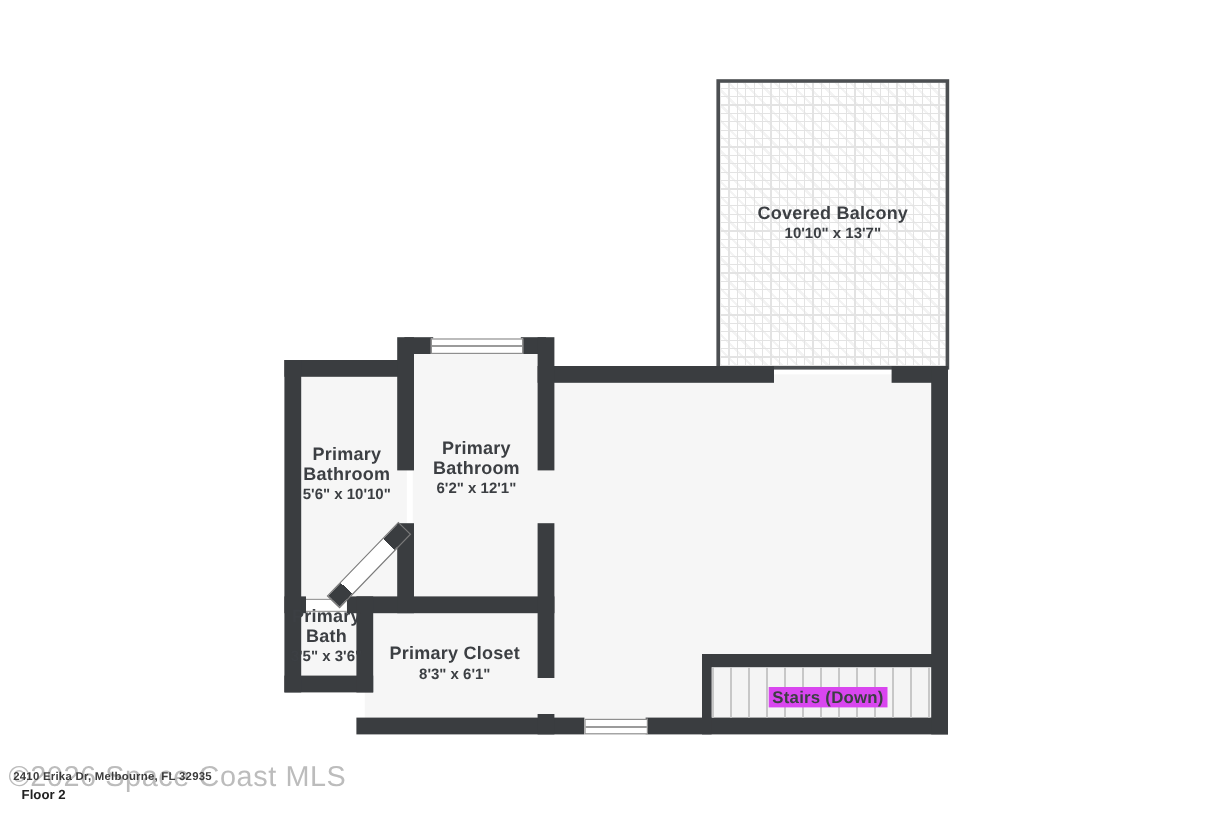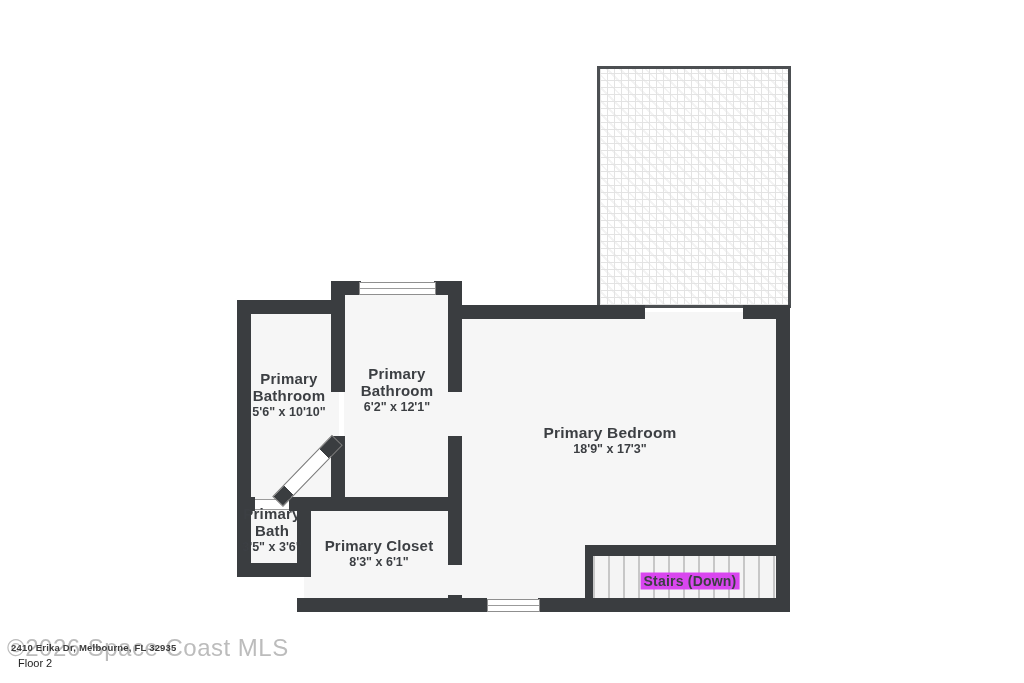--- a/index.html
+++ b/index.html
@@ -46,21 +46,21 @@
   .label-closet{left:379px;top:553px;white-space:nowrap;}
   .label-stairs{left:690px;top:581px;white-space:nowrap;background:#d946ef;
       padding:0 3px;}
   .label-stairs .room-name{font-size:14px;}
   
   .watermark{position:absolute;left:7px;top:634px;font-size:24px;
       color:var(--watermark,#bcbcbc);letter-spacing:.5px;z-index:7;}
   .address-overlay{position:absolute;left:11px;top:642px;font-size:9.5px;
       color:#3b3b3b;z-index:8;letter-spacing:.2px;font-weight:bold;}
   .floor-label{position:absolute;left:18px;top:657px;font-size:11px;
-      font-weight:normal;color:#222;z-index:8;}
+      font-weight:bold;color:#222;z-index:8;}
   .disclaimer{position:absolute;left:0;top:661px;width:1024px;text-align:center;
       font-size:8px;font-weight:bold;color:#3b3b3b;z-index:7;}
 </style>
 </head>
 <body>
 
 <div class="plan">
 
   <div class="fill" style="left:244px;top:307px;width:95px;height:197px"></div>
   <div class="fill" style="left:344px;top:288px;width:111px;height:216px"></div>
@@ -94,31 +94,31 @@
   <div class="w" style="left:585px;top:545px;width:8px;height:67px"></div>
 
   <div class="win" style="left:359px;top:282px;width:75px;height:11px"></div>
   <div class="win" style="left:487px;top:599px;width:51px;height:11px"></div>
   <div class="sill" style="left:255px;top:499px;width:34px;height:9px"></div>
 
   <div class="door-leaf"></div>
 
   <div class="treads"></div>
 
+  <div class="room-label label-balcony">
+    <div class="room-name">Covered Balcony</div>
+    <div class="room-dims">10'10" x 13'7"</div>
+  </div>
   <div class="room-label label-bathroom-left">
     <div class="room-name">Primary Bathroom</div>
     <div class="room-dims">5'6" x 10'10"</div>
   </div>
   <div class="room-label label-bathroom-mid">
     <div class="room-name">Primary Bathroom</div>
     <div class="room-dims">6'2" x 12'1"</div>
-  </div>
-  <div class="room-label label-bedroom">
-    <div class="room-name">Primary Bedroom</div>
-    <div class="room-dims">18'9" x 17'3"</div>
   </div>
   <div class="room-label label-bath">
     <div class="room-name">Primary Bath</div>
     <div class="room-dims">3'5" x 3'6"</div>
   </div>
   <div class="room-label label-closet">
     <div class="room-name">Primary Closet</div>
     <div class="room-dims">8'3" x 6'1"</div>
   </div>
   <div class="room-label label-stairs">

